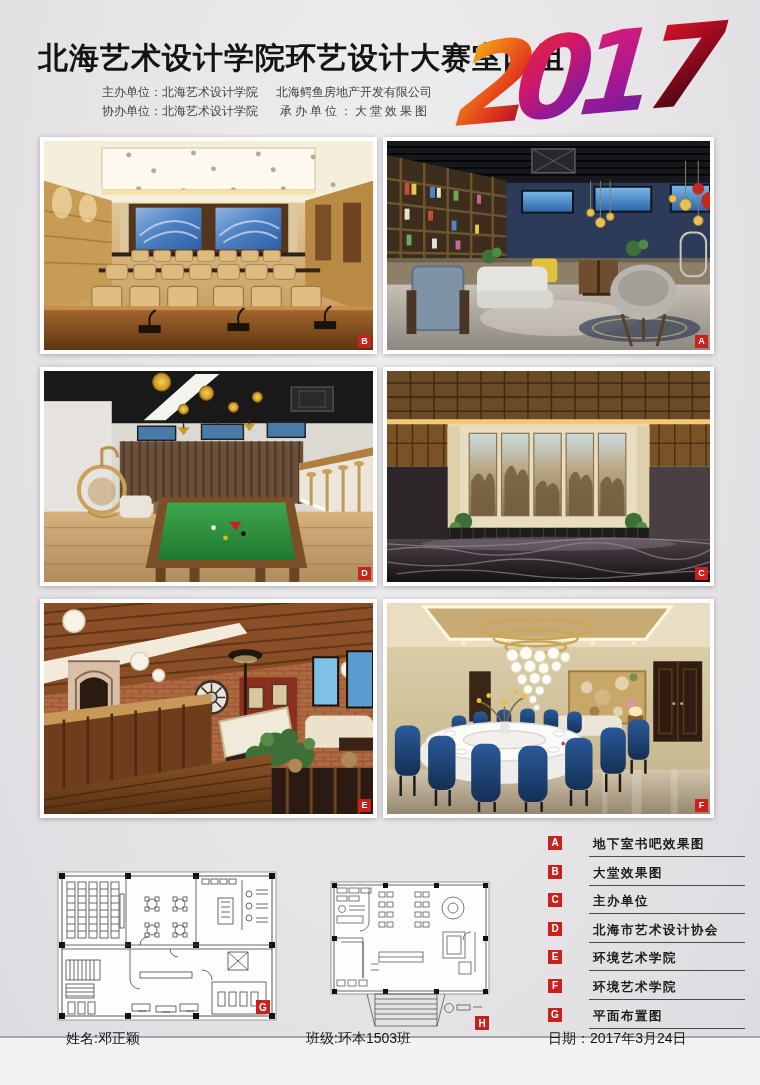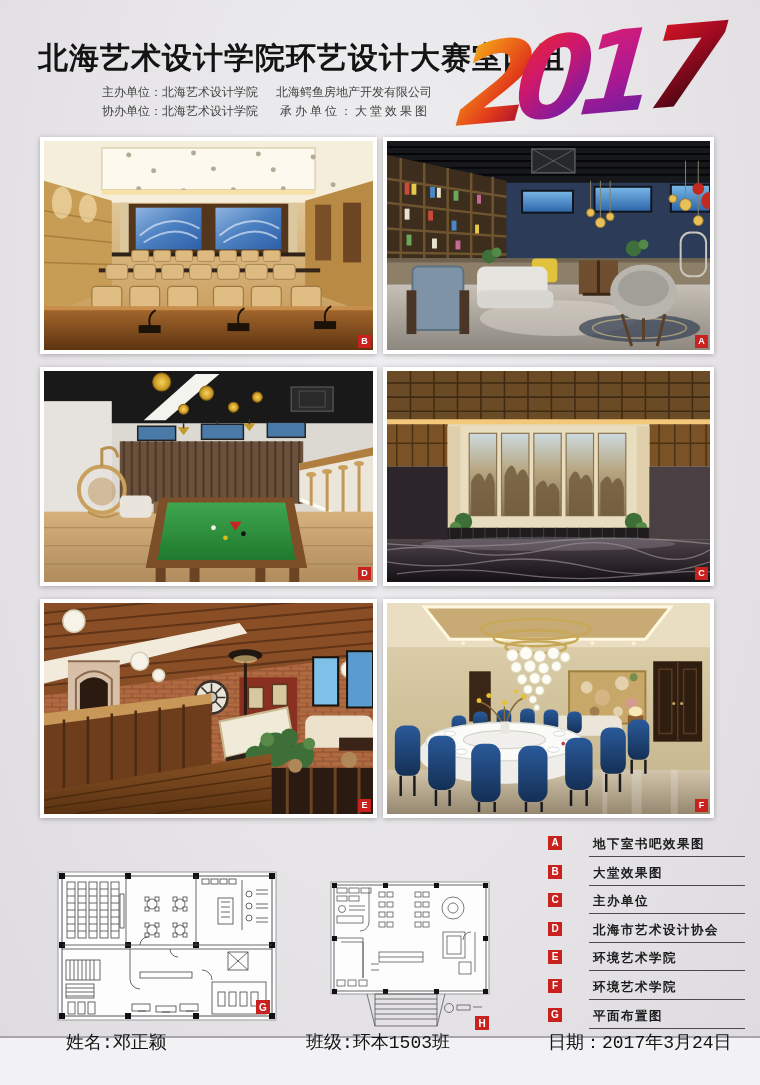--- a/index.html
+++ b/index.html
@@ -31,21 +31,21 @@
   .plan{background:transparent;box-shadow:none;padding:0;}
   
   #legend{position:absolute;left:548px;top:836px;}
   .lrow{display:flex;align-items:flex-start;margin-bottom:7.6px;}
   .lsq{width:14px;height:14px;background:#c9211d;color:#fff;font-size:10px;font-weight:bold;
     text-align:center;line-height:14px;flex:0 0 14px;font-family:"Liberation Sans",sans-serif;}
   .ltxt{margin-left:27px;width:152px;border-bottom:1.5px solid #4a4a4a;padding:0 0 3px 4px;
     font-family:Liberation Sans, sans-serif;font-size:12.5px;font-weight:bold;color:#1c1c1c;letter-spacing:1.5px;white-space:nowrap;overflow:hidden;}
   
   #footer-band{position:absolute;left:0;top:1036px;width:760px;height:49px;background:#f2f1f3;border-top:2px solid #a8a6a9;}
-  .foot{position:absolute;top:1030px;font-family:Liberation Mono, monospace;font-size:18px;color:#141414;white-space:nowrap;}
+  .foot{position:absolute;top:1030px;font-family:Liberation Sans, sans-serif;font-size:14px;color:#141414;white-space:nowrap;}
   #foot-name{left:66px;} #foot-class{left:306px;} #foot-date{left:548px;}
 </style>
 </head>
 <body>
 
 <div id="poster">
 
   <div class="title">北海艺术设计学院环艺设计大赛室内组</div>
   <div class="orgline" id="org1a">主办单位：北海艺术设计学院</div>
   <div class="orgline" id="org1b">北海鳄鱼房地产开发有限公司</div>

